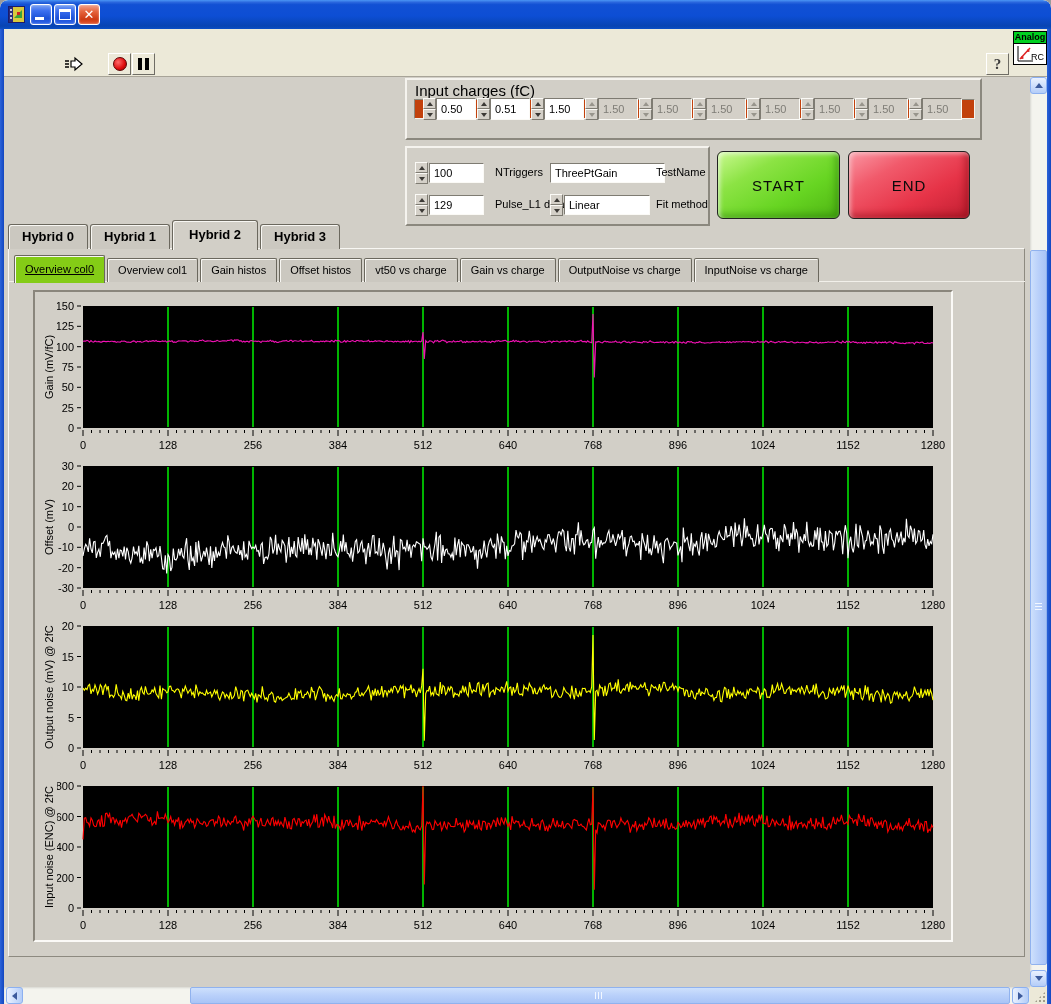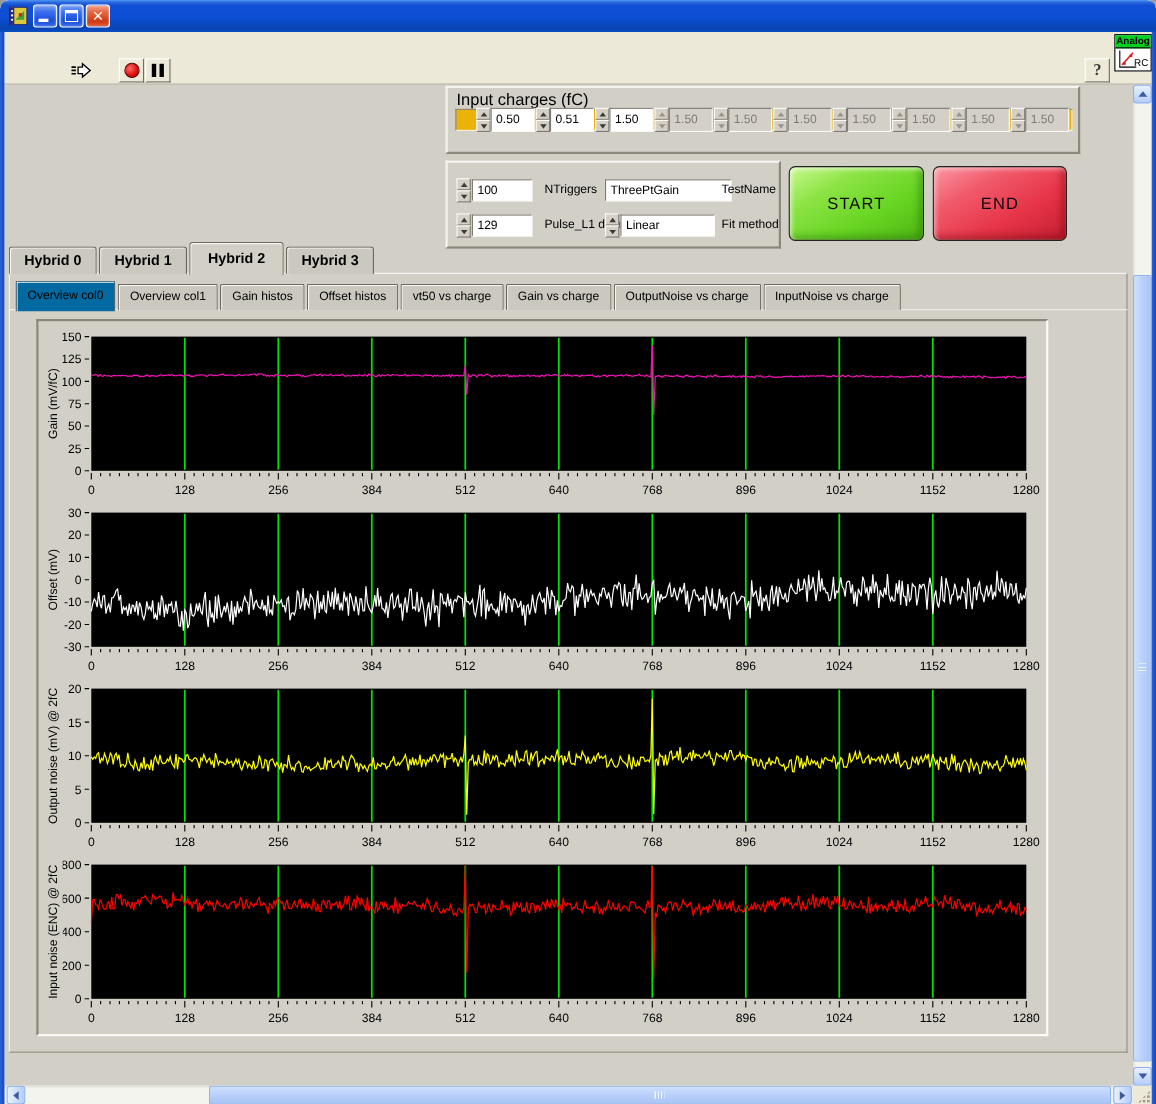--- a/index.html
+++ b/index.html
@@ -38,21 +38,21 @@
   .vi-badge-top{height:12px;background:#00d021;border-bottom:1px solid #000;font-size:9px;font-weight:bold;line-height:11px;text-align:center;color:#000;}
   .vi-badge-body{position:relative;height:20px;}
   .vi-badge-body svg{position:absolute;left:1px;top:0;}
   .vi-badge-label{position:absolute;right:2px;bottom:2px;font-size:9px;color:#000;}
 
   
   .panel{position:absolute;left:4px;top:77px;width:1026px;height:910px;background:#d2cfc7;}
 
   .cluster{position:absolute;background:#d2cfc7;border:2px solid;border-color:#f5f3ee #8b887e #8b887e #f5f3ee;}
   .cluster-label{position:absolute;left:8px;top:2px;font-size:15px;color:#000;}
-  .charges-strip{position:absolute;left:7px;top:19px;width:561px;height:20px;border:1px solid;border-color:#8b887e #f5f3ee #f5f3ee #8b887e;background:#eab308;display:flex;align-items:center;gap:1px;padding:0 18px;}
+  .charges-strip{position:absolute;left:7px;top:19px;width:561px;height:20px;border:1px solid;border-color:#8b887e #f5f3ee #f5f3ee #8b887e;background:#c2410c;display:flex;align-items:center;gap:1px;padding:0 8px;}
   .spin-control{display:flex;align-items:center;height:26px;}
   .spinner{width:13px;height:22px;display:flex;flex-direction:column;}
   .spin-btn{flex:1;background:#d4d0c8;border:1px solid;border-color:#fbfaf6 #7e7b72 #7e7b72 #fbfaf6;display:flex;align-items:center;justify-content:center;}
   .tri{width:0;height:0;border-left:3px solid transparent;border-right:3px solid transparent;}
   .tri.up{border-bottom:4px solid #3c3a36;}
   .tri.down{border-top:4px solid #3c3a36;}
   .num-field{width:40px;height:22px;background:#fff;border:1px solid;border-color:#7e7b72 #fbfaf6 #fbfaf6 #7e7b72;font-size:11px;line-height:20px;padding-left:4px;color:#000;}
   .spin-control.disabled .num-field{background:#d4d0c8;color:#7e7c76;}
   .spin-control.disabled .tri.up{border-bottom-color:#98958c;}
   .spin-control.disabled .tri.down{border-top-color:#98958c;}
@@ -66,21 +66,21 @@
 
   
   .hybrid-tabs{position:absolute;left:8px;top:220px;height:29px;display:flex;align-items:flex-end;gap:2px;z-index:3;}
   .tab{height:25px;line-height:24px;padding:0 13px;font-size:13px;font-weight:bold;color:#000;background:#cbc8c0;
     border:1px solid #6b685e;border-bottom:none;border-radius:3px 3px 0 0;box-shadow:inset 1px 1px 0 #f8f7f3;}
   .tab.selected{height:30px;line-height:27px;padding:0 16px;background:#d2cfc7;position:relative;z-index:4;margin-bottom:-1px;}
   .tab-page{position:absolute;left:8px;top:248px;width:1017px;height:709px;background:#d2cfc7;border:1px solid;border-color:#f8f7f3 #8d8a80 #8d8a80 #f8f7f3;z-index:1;}
   .view-tabs{position:absolute;left:14px;top:254px;height:28px;display:flex;align-items:flex-end;gap:2px;z-index:3;}
   .subtab{height:24px;line-height:23px;padding:0 10px;font-size:11px;color:#000;background:#cbc8c0;
     border:1px solid #6b685e;border-bottom:none;border-radius:2px 2px 0 0;box-shadow:inset 1px 1px 0 #f8f7f3;}
-  .subtab.selected{height:28px;line-height:26px;background:#0369a1;margin-bottom:-1px;z-index:4;position:relative;}
+  .subtab.selected{height:28px;line-height:26px;background:#84cc16;margin-bottom:-1px;z-index:4;position:relative;text-decoration:underline;}
   .subtab-edge{position:absolute;left:8px;top:281px;width:1017px;height:1px;background:#f2f0ea;z-index:2;}
 
   
   .charts-panel{position:absolute;left:33px;top:290px;width:920px;height:652px;background:#d2cfc7;border:2px solid;border-color:#8a867c #fbfaf7 #fbfaf7 #8a867c;z-index:3;}
   .chart-row{position:absolute;left:6px;width:905px;height:156px;}
   .chart-ylabel{position:absolute;left:0;top:0;width:16px;height:130px;writing-mode:vertical-rl;transform:rotate(180deg);display:flex;align-items:center;justify-content:center;font-size:11px;color:#000;white-space:nowrap;}
   .chart-row svg{position:absolute;left:16px;top:0;}
   svg text.tick{font-family:"Liberation Sans","DejaVu Sans",sans-serif;font-size:11px;fill:#000;}
 
   

